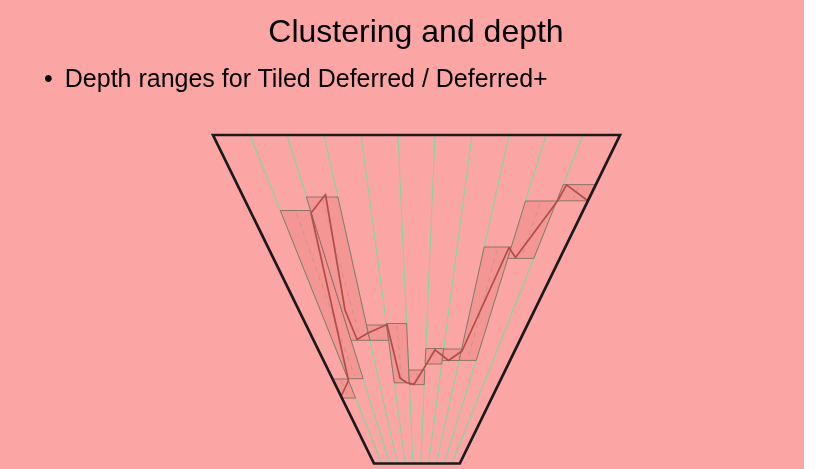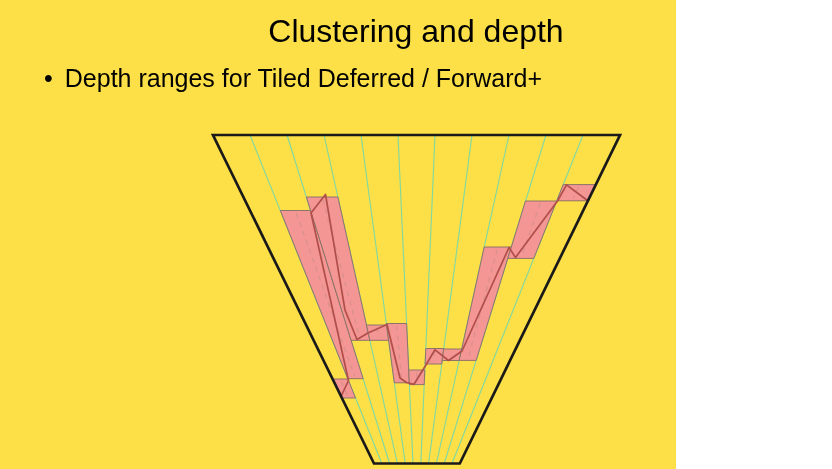--- a/index.html
+++ b/index.html
@@ -6,23 +6,23 @@
     margin: 0;
     padding: 0;
     background: #ffffff;
     width: 832px;
     height: 469px;
     overflow: hidden;
     font-family: "Liberation Sans", "DejaVu Sans", sans-serif;
   }
   .slide {
     position: relative;
-    width: 676px;
+    width: 804px;
     height: 469px;
-    background: #fde047;
+    background: #fca5a5;
   }
   .slide-title {
     position: absolute;
     top: 14px;
     left: 0;
     width: 832px;
     text-align: center;
     font-size: 32px;
     line-height: 1.1;
     color: #000000;
@@ -53,21 +53,21 @@
 </style>
 </head>
 <body>
 
 <div class="slide">
 
   <div class="slide-title">Clustering and depth</div>
 
   <div class="bullet-line">
     <span class="bullet-dot">•</span>
-    <span>Depth ranges for Tiled Deferred / Forward+</span>
+    <span>Depth ranges for Tiled Deferred / Deferred+</span>
   </div>
 
   <div class="diagram-wrap">
     <svg id="frustum-svg" width="832" height="469" viewBox="0 0 832 469" xmlns="http://www.w3.org/2000/svg">
         <g>
           <line x1="250.0" y1="135" x2="381.8" y2="463.5" stroke="#7fd7a2" stroke-width="1.1"></line>
           <line x1="287.0" y1="135" x2="389.6" y2="463.5" stroke="#7fd7a2" stroke-width="1.1"></line>
           <line x1="324.0" y1="135" x2="397.4" y2="463.5" stroke="#7fd7a2" stroke-width="1.1"></line>
           <line x1="361.0" y1="135" x2="405.2" y2="463.5" stroke="#7fd7a2" stroke-width="1.1"></line>
           <line x1="398.0" y1="135" x2="413.0" y2="463.5" stroke="#7fd7a2" stroke-width="1.1"></line>

